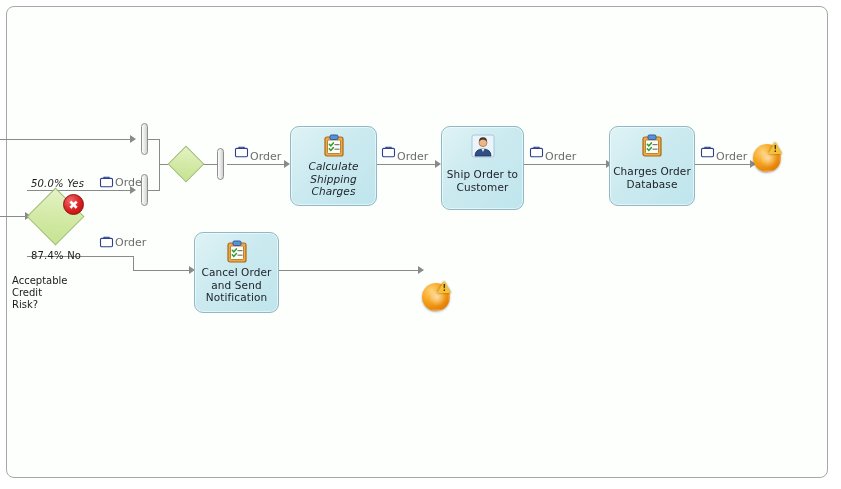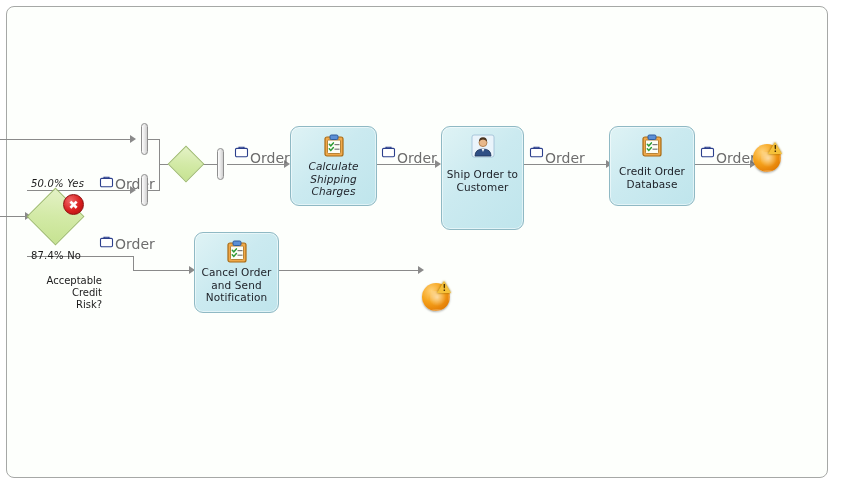--- a/index.html
+++ b/index.html
@@ -122,27 +122,27 @@
     font-size:10px;
     color:#1b1b1b;
     white-space:nowrap;
     letter-spacing:.2px;
   }
   .gwcaption{
     position:absolute;
     font-size:10px;
     line-height:12px;
     color:#1b1b1b;
-    text-align:right;
+    text-align:left;
     white-space:pre-line;
     width:90px;
   }
   .dolabel{
     position:absolute;
-    font-size:14px;
+    font-size:11px;
     color:#6d6d6d;
     white-space:nowrap;
   }
   .doicon{position:absolute;}
 </style>
 </head>
 <body>
 
 <div id="canvas"></div>
 
@@ -263,21 +263,21 @@
       <path d="M6.3 10.2 l1.5 1.6 l2.6 -2.9" fill="none" stroke="#2f9b37" stroke-width="1.5" stroke-linecap="round"></path>
       <path d="M6.3 14.8 l1.5 1.6 l2.6 -2.9" fill="none" stroke="#2f9b37" stroke-width="1.5" stroke-linecap="round"></path>
       <rect x="11.5" y="10" width="5" height="1.2" fill="#7a7a7a"></rect>
       <rect x="11.5" y="14.6" width="5" height="1.2" fill="#7a7a7a"></rect>
     </svg>
     <div class="tlabel">Calculate
 Shipping
 Charges</div>
   </div>
 
-  <div class="node task" style="left:441px;top:126px;width:83px;height:104px;">
+  <div class="node task" style="left:441px;top:126px;width:83px;height:84px;">
     <svg class="ico" width="24" height="24" viewBox="0 0 24 24">
       <rect x="1" y="1" width="22" height="22" rx="2" fill="#eaf4fb" stroke="#9dbdd4" stroke-width=".8"></rect>
       <circle cx="12" cy="8.6" r="4" fill="#e8b88a" stroke="#a9723c" stroke-width=".8"></circle>
       <path d="M8 7.6 q4 -4.4 8 0 q0 -4.4 -4 -4.4 q-4 0 -4 4.4 z" fill="#4a3420"></path>
       <path d="M4 22 q0 -7 8 -7 q8 0 8 7 z" fill="#2f4f85" stroke="#1d3258" stroke-width=".8"></path>
       <path d="M10.6 15.1 L12 18 l1.4 -2.9 q-1.4 -.5 -2.8 0 z" fill="#f2f4f7"></path>
     </svg>
     <div class="tlabel" style="margin-top:10px;">Ship Order
 to Customer</div>
   </div>
@@ -285,21 +285,21 @@
   <div class="node task" style="left:609px;top:126px;width:86px;height:80px;">
     <svg class="ico" width="22" height="23" viewBox="0 0 22 23">
       <rect x="2" y="3" width="18" height="19" rx="2" fill="#f0a94a" stroke="#a96b14" stroke-width="1.2"></rect>
       <rect x="4.5" y="6" width="13" height="13.5" rx="1" fill="#fdfdf6" stroke="#b07a2a" stroke-width=".9"></rect>
       <rect x="7" y="1" width="8" height="4.5" rx="1.3" fill="#5b8fd6" stroke="#2f5d9e" stroke-width="1"></rect>
       <path d="M6.3 10.2 l1.5 1.6 l2.6 -2.9" fill="none" stroke="#2f9b37" stroke-width="1.5" stroke-linecap="round"></path>
       <path d="M6.3 14.8 l1.5 1.6 l2.6 -2.9" fill="none" stroke="#2f9b37" stroke-width="1.5" stroke-linecap="round"></path>
       <rect x="11.5" y="10" width="5" height="1.2" fill="#7a7a7a"></rect>
       <rect x="11.5" y="14.6" width="5" height="1.2" fill="#7a7a7a"></rect>
     </svg>
-    <div class="tlabel" style="margin-top:8px;">Credit Order
+    <div class="tlabel" style="margin-top:8px;">Charges Order
 Database</div>
   </div>
 
   <div class="node task" style="left:194px;top:232px;width:85px;height:81px;">
     <svg class="ico" width="22" height="23" viewBox="0 0 22 23">
       <rect x="2" y="3" width="18" height="19" rx="2" fill="#f0a94a" stroke="#a96b14" stroke-width="1.2"></rect>
       <rect x="4.5" y="6" width="13" height="13.5" rx="1" fill="#fdfdf6" stroke="#b07a2a" stroke-width=".9"></rect>
       <rect x="7" y="1" width="8" height="4.5" rx="1.3" fill="#5b8fd6" stroke="#2f5d9e" stroke-width="1"></rect>
       <path d="M6.3 10.2 l1.5 1.6 l2.6 -2.9" fill="none" stroke="#2f9b37" stroke-width="1.5" stroke-linecap="round"></path>
       <path d="M6.3 14.8 l1.5 1.6 l2.6 -2.9" fill="none" stroke="#2f9b37" stroke-width="1.5" stroke-linecap="round"></path>

